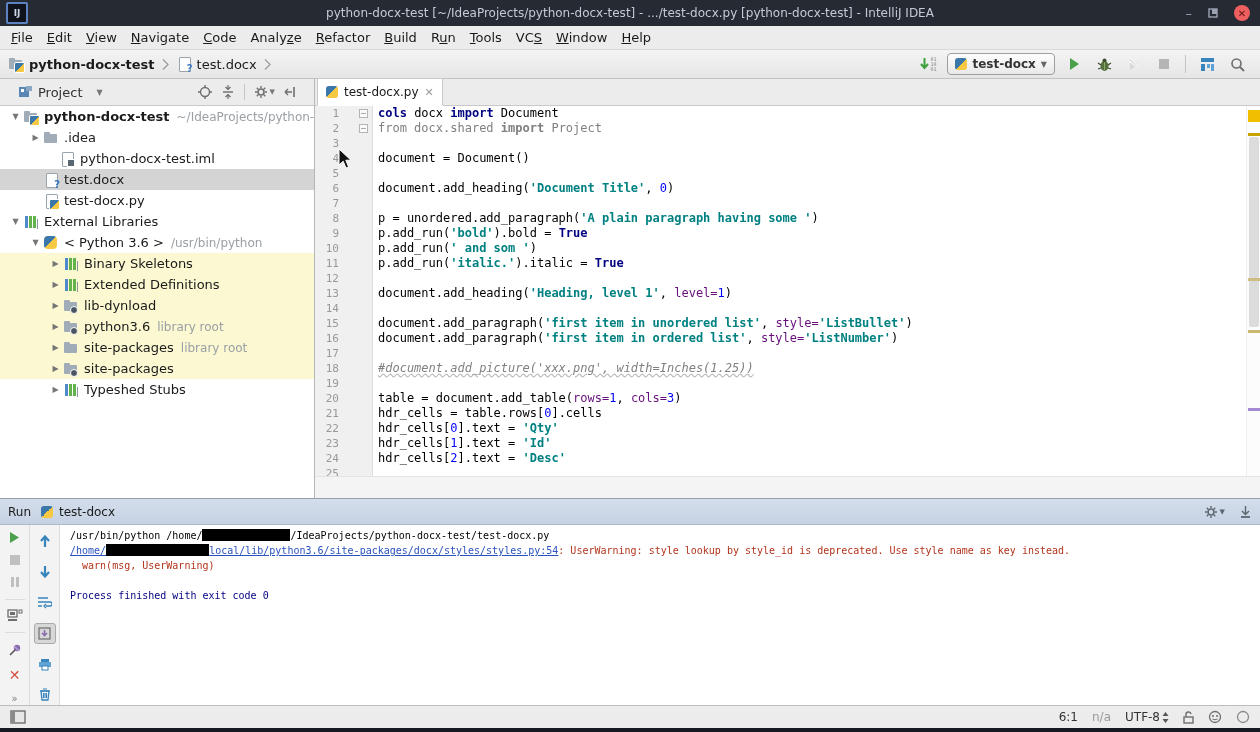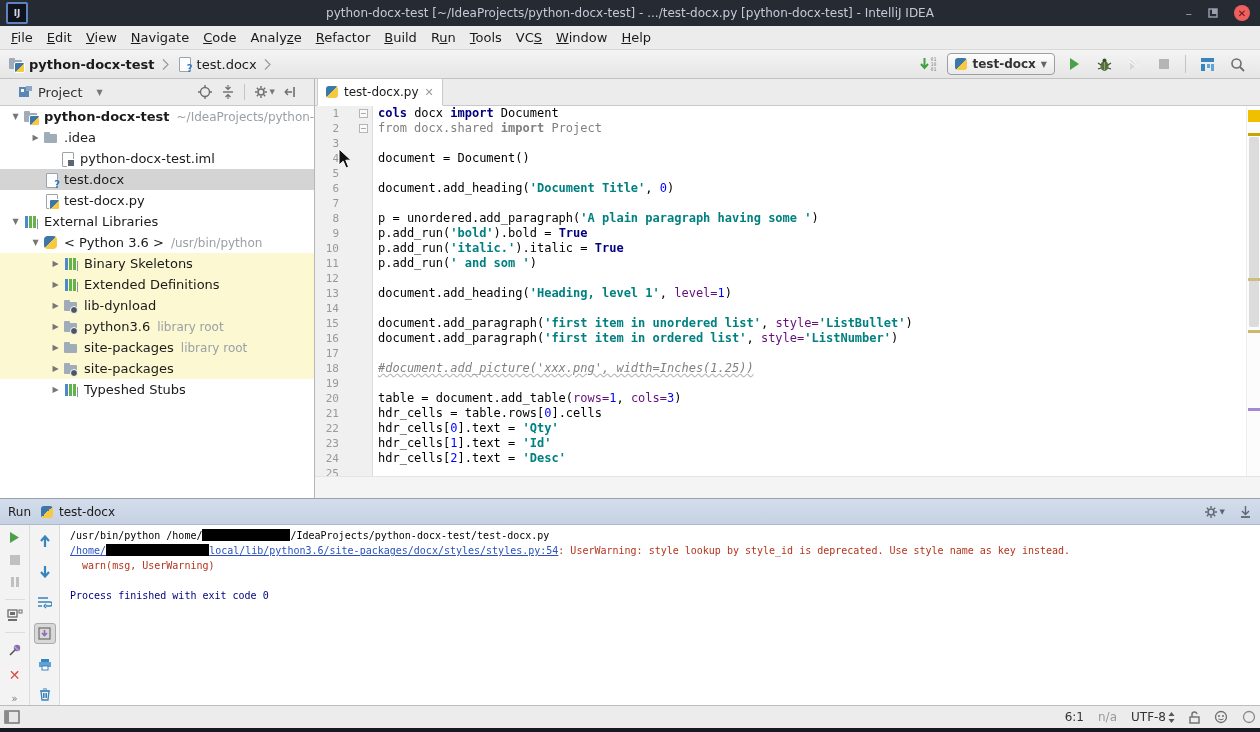--- a/index.html
+++ b/index.html
@@ -91,21 +91,21 @@
   .rbtn.on{background:#d8d8d8;border:1px solid #ababab;box-sizing:border-box;}
   .rtb-sep{width:20px;height:1px;background:#dcdcdc;}
   #console{flex:1;padding:3px 0 0 10px;overflow:hidden;}
   .kline{height:15px;white-space:pre;font-family:"DejaVu Sans Mono",monospace;font-size:10px;line-height:15px;}
   .k-pl{color:#000;}
   .k-link{color:var(--link);text-decoration:underline;}
   .k-err{color:var(--err);}
   .k-info{color:var(--info);}
   .k-redact{display:inline-block;background:#000;height:12px;vertical-align:text-bottom;}
   
-  #statusbar{left:0;top:705px;width:1260px;height:23px;background:#ececec;border-top:1px solid #bdbdbd;box-sizing:border-box;display:flex;align-items:center;padding:0 4px;font-size:12px;color:#333;}
+  #statusbar{left:0;top:705px;width:1260px;height:23px;background:#ececec;border-top:1px solid #bdbdbd;box-sizing:border-box;display:flex;align-items:center;padding:0 10px;font-size:12px;color:#333;}
   #statusbar-right{margin-left:auto;display:flex;align-items:center;gap:14px;}
   .dim{color:#9a9a9a;}
   #bottom-strip{left:0;top:728px;width:1260px;height:4px;background:#16191f;}
   svg{display:block;}
 </style>
 </head>
 <body>
 
 <div id="titlebar" class="abs">
   <div id="app-logo">IJ</div>
@@ -435,22 +435,22 @@
   <div id="code">
       <div class="cline"><span class="c-kw">cols</span><span class="c-pl"> docx </span><span class="c-kw">import</span><span class="c-pl"> Document</span></div>
       <div class="cline"><span class="c-gray">from docx.shared </span><span class="c-graykw">import</span><span class="c-gray"> Project</span></div>
       <div class="cline"></div>
       <div class="cline"><span class="c-pl">document = Document()</span></div>
       <div class="cline"></div>
       <div class="cline"><span class="c-pl">document.add_heading(</span><span class="c-str">'Document Title'</span><span class="c-pl">, </span><span class="c-num">0</span><span class="c-pl">)</span></div>
       <div class="cline"></div>
       <div class="cline"><span class="c-pl">p = unordered.add_paragraph(</span><span class="c-str">'A plain paragraph having some '</span><span class="c-pl">)</span></div>
       <div class="cline"><span class="c-pl">p.add_run(</span><span class="c-str">'bold'</span><span class="c-pl">).bold = </span><span class="c-kw">True</span></div>
+      <div class="cline"><span class="c-pl">p.add_run(</span><span class="c-str">' and som '</span><span class="c-pl">)</span></div>
       <div class="cline"><span class="c-pl">p.add_run(</span><span class="c-str">'italic.'</span><span class="c-pl">).italic = </span><span class="c-kw">True</span></div>
-      <div class="cline"><span class="c-pl">p.add_run(</span><span class="c-str">' and som '</span><span class="c-pl">)</span></div>
       <div class="cline"></div>
       <div class="cline"><span class="c-pl">document.add_heading(</span><span class="c-str">'Heading, level 1'</span><span class="c-pl">, </span><span class="c-kwarg">level=</span><span class="c-num">1</span><span class="c-pl">)</span></div>
       <div class="cline"></div>
       <div class="cline"><span class="c-pl">document.add_paragraph(</span><span class="c-str">'first item in unordered list'</span><span class="c-pl">, </span><span class="c-kwarg">style=</span><span class="c-str">'ListBullet'</span><span class="c-pl">)</span></div>
       <div class="cline"><span class="c-pl">document.add_paragraph(</span><span class="c-str">'first item in ordered list'</span><span class="c-pl">, </span><span class="c-kwarg">style=</span><span class="c-str">'ListNumber'</span><span class="c-pl">)</span></div>
       <div class="cline"></div>
       <div class="cline"><span class="c-cm">#document.add_picture('xxx.png', width=Inches(1.25))</span></div>
       <div class="cline"></div>
       <div class="cline"><span class="c-pl">table = document.add_table(</span><span class="c-kwarg">rows=</span><span class="c-num">1</span><span class="c-pl">, </span><span class="c-kwarg">cols=</span><span class="c-num">3</span><span class="c-pl">)</span></div>
       <div class="cline"><span class="c-pl">hdr_cells = table.rows[</span><span class="c-num">0</span><span class="c-pl">].cells</span></div>

